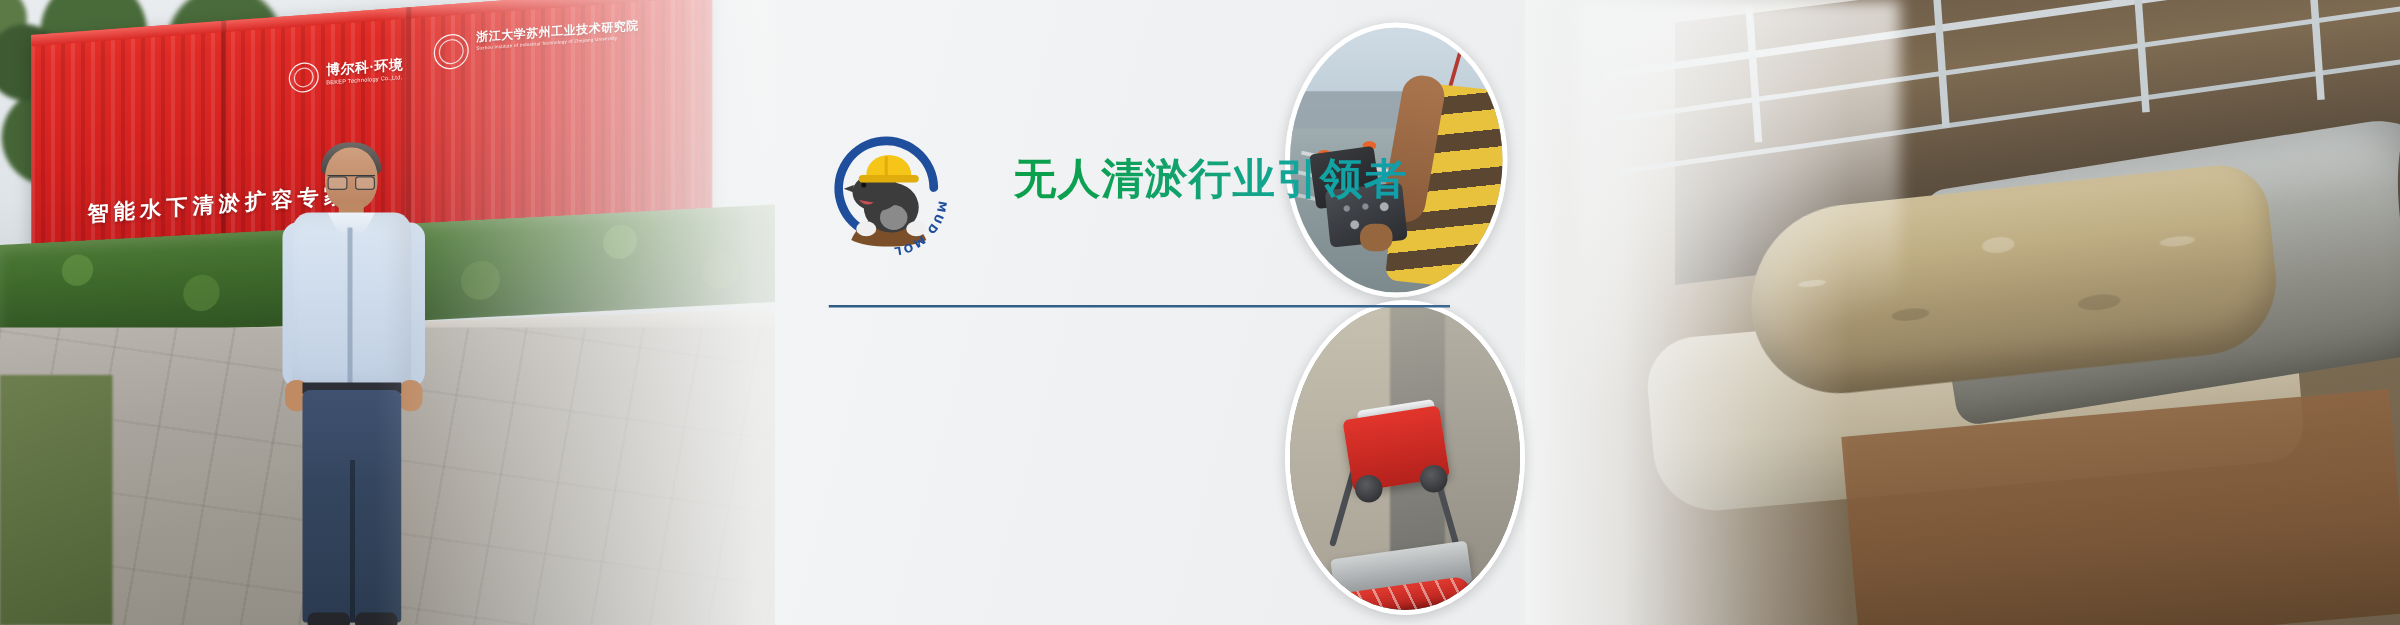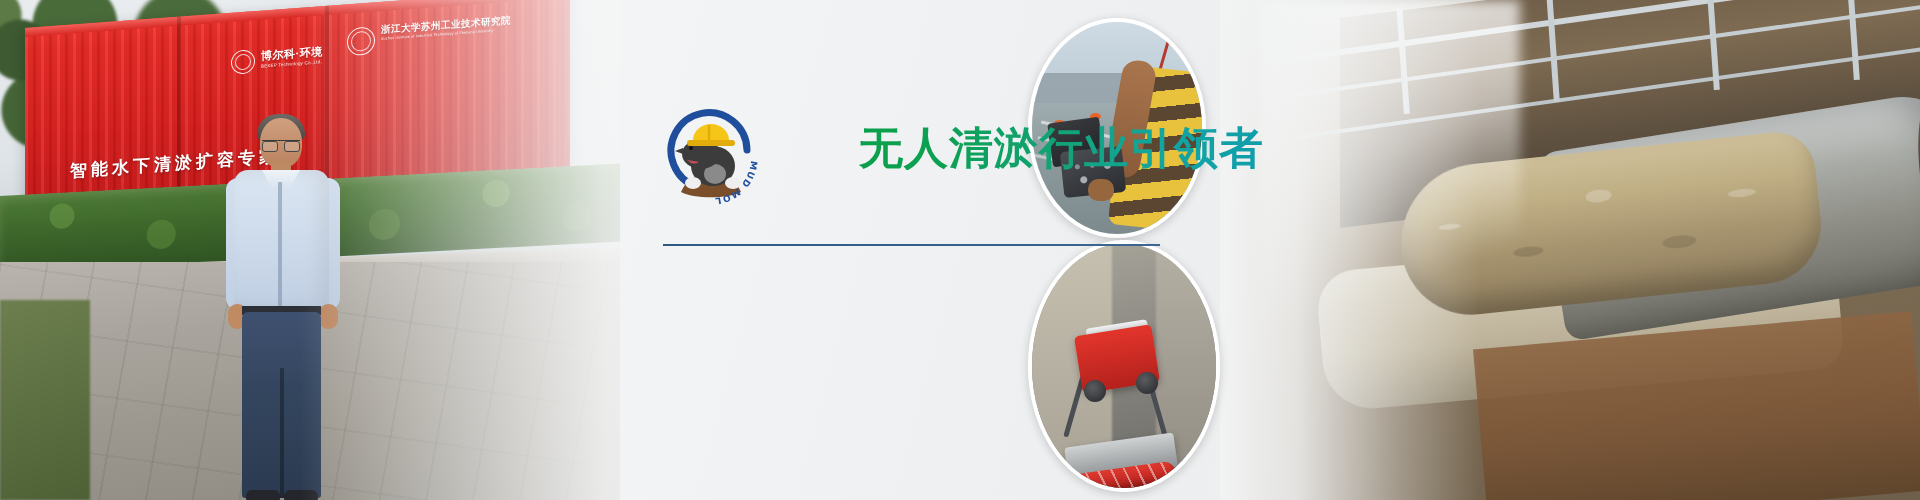--- a/index.html
+++ b/index.html
@@ -193,23 +193,23 @@
       background:linear-gradient(180deg,#e23a30,#a81e19);transform:rotate(-8deg);
       box-shadow:inset 0 -4px 6px rgba(0,0,0,.3);}
   .o2-auger-sp{position:absolute;inset:0;border-radius:11px;
       background:repeating-linear-gradient(72deg,rgba(255,255,255,.45) 0 2px,transparent 2px 12px);}
 
   
   .center{position:absolute;left:663px;top:96px;width:520px;height:170px;}
   .logo{position:absolute;left:0;top:8px;width:96px;height:104px;}
   .headline{position:absolute;left:148px;top:30px;white-space:nowrap;
       font-family:"DejaVu Sans","Liberation Sans",sans-serif;
-      font-size:44px;font-weight:bold;letter-spacing:1px;line-height:1;
+      font-size:34px;font-weight:bold;letter-spacing:1px;line-height:1;
       background:linear-gradient(90deg,#0aa04a 0%,#0da054 22%,#12a377 50%,#12a6a0 74%,#119dab 100%);
-      -webkit-background-clip:text;background-clip:text;color:transparent;margin-left:48px;
+      -webkit-background-clip:text;background-clip:text;color:transparent;
       -webkit-text-fill-color:transparent;}
   .divider{position:absolute;left:0;top:148px;width:497px;height:2px;
       background:linear-gradient(90deg,#2f5a86 0%,#36618c 70%,#3d6791 100%);}
 </style>
 </head>
 <body>
 
 <div class="banner">
 
   <div class="left-photo">

